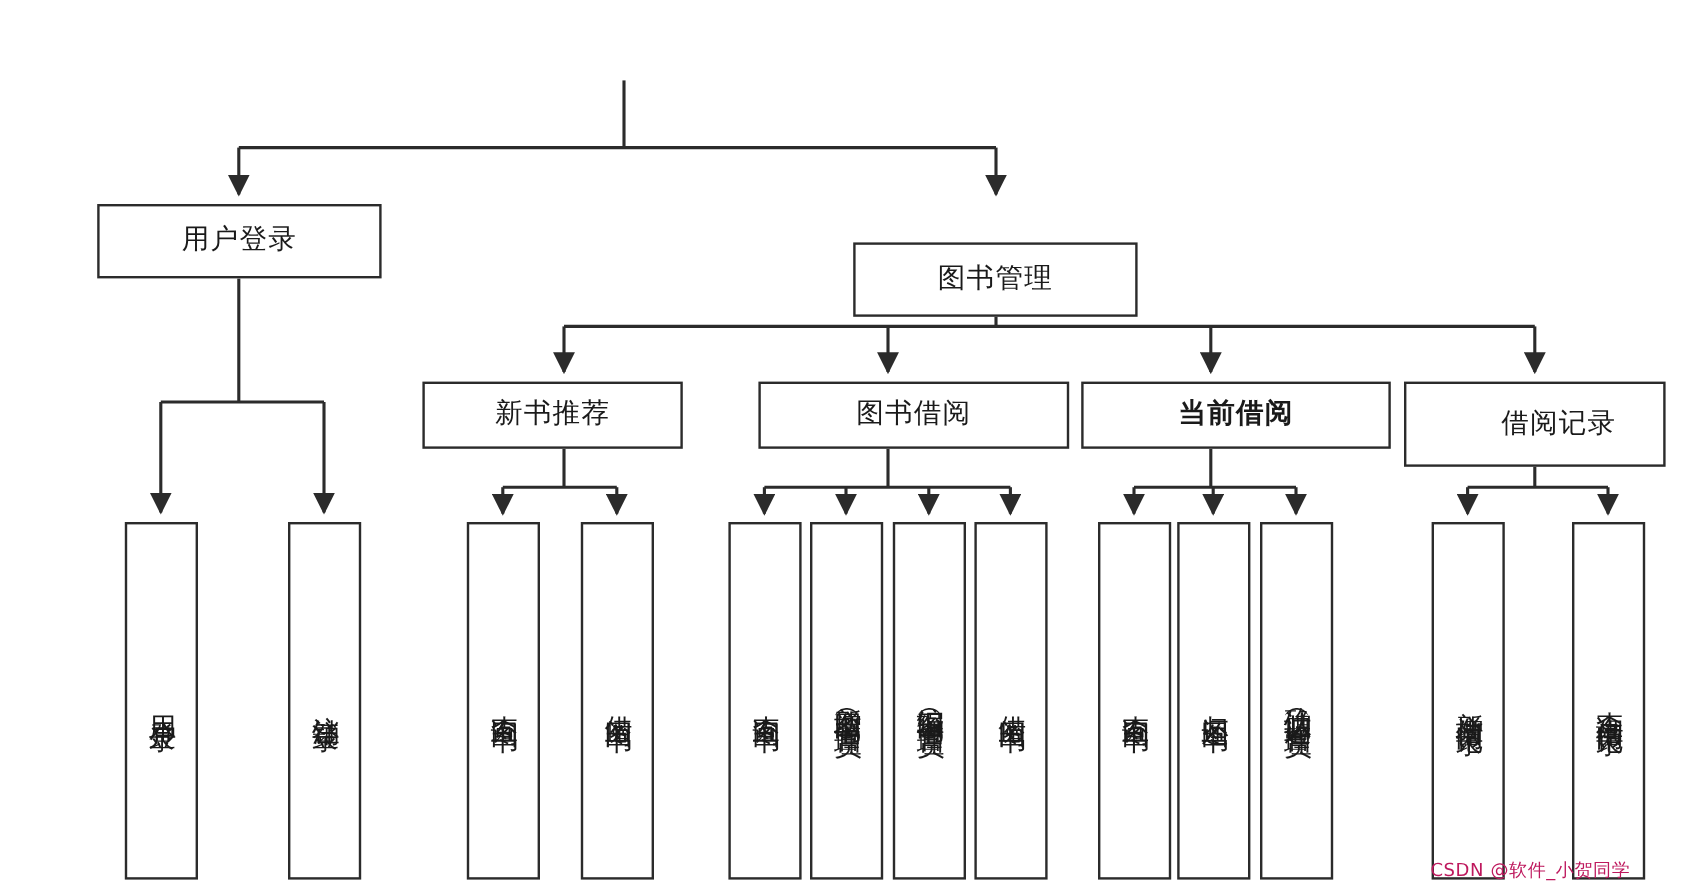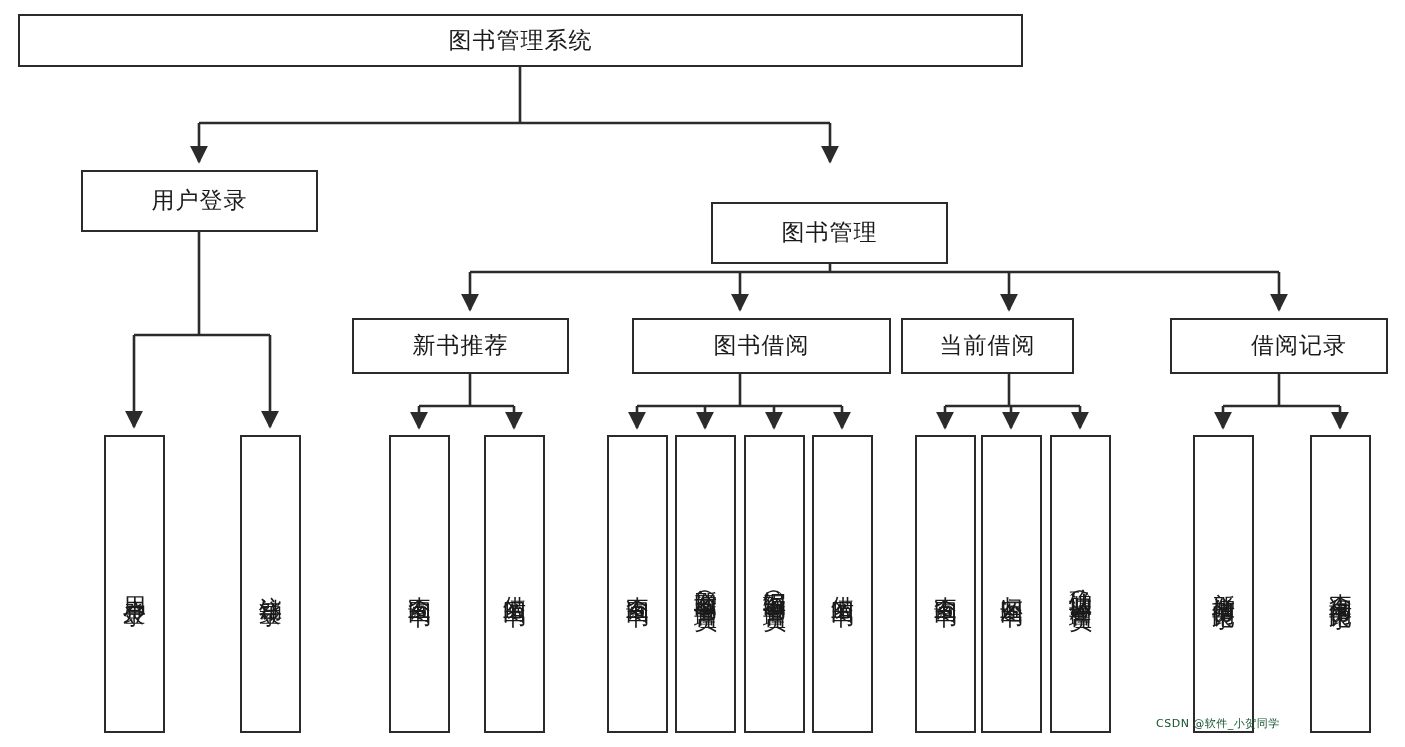--- a/index.html
+++ b/index.html
@@ -47,24 +47,24 @@
     line-height: 1.35;
     letter-spacing: 3px;
     padding: 6px 0;
     text-align: center;
   }
   .node.vert span {
     display: block;
   }
   #watermark {
     position: absolute;
-    left: 1156px;
+    left: 1192px;
     top: 716px;
-    font-size: 11px;
-    color: #14532d;
+    font-size: 15px;
+    color: #be185d;
     white-space: nowrap;
     letter-spacing: 0.5px;
   }
 </style>
 </head>
 <body>
 
 <div id="stage">
 
   <svg id="edges" viewBox="0 0 1405 747" xmlns="http://www.w3.org/2000/svg">
@@ -111,43 +111,40 @@
       <path d="M 1011 406 L 1011 428" marker-end="url(#arrow)"></path>
       <path d="M 1080 406 L 1080 428" marker-end="url(#arrow)"></path>
 
       <path d="M 1279 374 L 1279 406"></path>
       <path d="M 1223 406 L 1340 406"></path>
       <path d="M 1223 406 L 1223 428" marker-end="url(#arrow)"></path>
       <path d="M 1340 406 L 1340 428" marker-end="url(#arrow)"></path>
     </g>
   </svg>
 
-  <div class="node horiz" id="node-root" style="left: 18px; top: 14px; width: 1005px; height: 53px;">
-    <span>图书管理系统</span>
-  </div>
 
   <div id="tier2-layer">
       <div class="node horiz" style="left: 81px; top: 170px; width: 237px; height: 62px;">
         <span>用户登录</span>
       </div>
       <div class="node horiz" style="left: 711px; top: 170px; width: 237px; height: 62px; margin-top: 32px;">
         <span>图书管理</span>
       </div>
     </div>
   <div id="tier3-layer">
       <div class="node horiz" style="left: 352px; top: 318px; width: 217px; height: 56px;">
         <span>新书推荐</span>
       </div>
       <div class="node horiz" style="left: 632px; top: 318px; width: 259px; height: 56px;">
         <span>图书借阅</span>
       </div>
-      <div class="node horiz" style="left: 901px; top: 318px; width: 173px; height: 56px;">
+      <div class="node horiz" style="left: 901px; top: 318px; width: 258px; height: 56px; font-weight: bold;">
         <span>当前借阅</span>
       </div>
-      <div class="node horiz" style="left: 1170px; top: 318px; width: 218px; height: 56px; padding-left: 40px;">
+      <div class="node horiz" style="left: 1170px; top: 318px; width: 218px; height: 71px; padding-left: 40px;">
         <span>借阅记录</span>
       </div>
     </div>
   <div id="leaf-layer">
       <div class="node vert" style="left: 104px; top: 435px; width: 61px; height: 298px;">
         <span>用户登录</span>
       </div>
       <div class="node vert" style="left: 240px; top: 435px; width: 61px; height: 298px;">
         <span>注销登录</span>
       </div>

